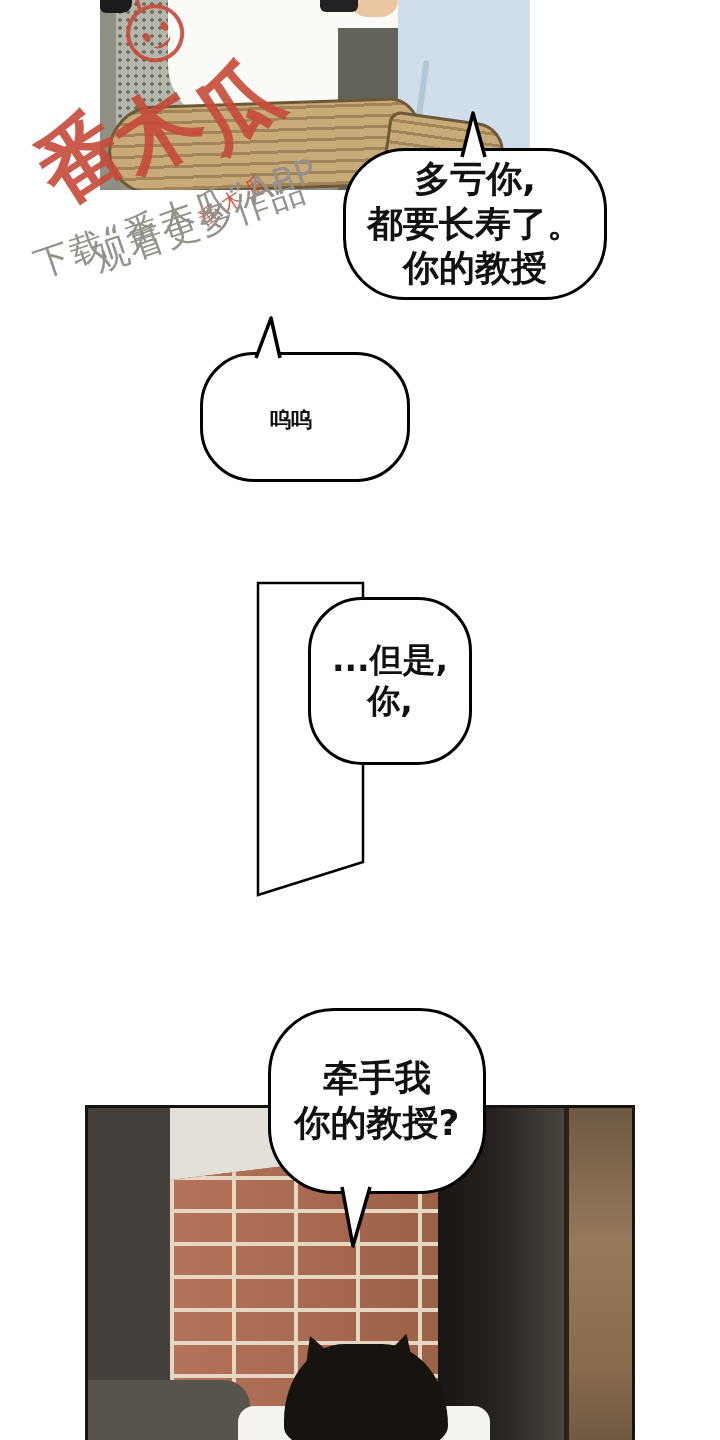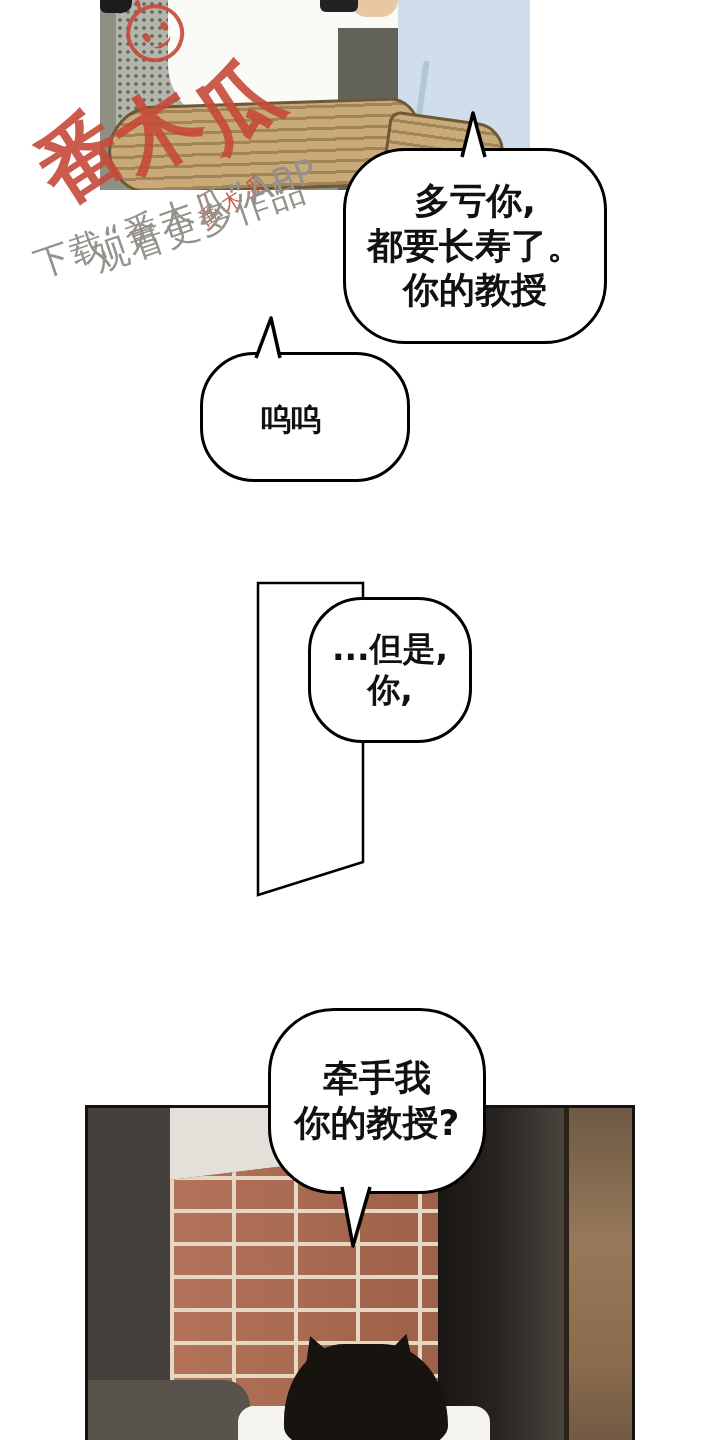--- a/index.html
+++ b/index.html
@@ -45,24 +45,24 @@
 
   
   .wm-text { left: 28px; top: 244px; transform: rotate(-19deg); transform-origin: 0 0; color: #95928c; font-size: 35px; letter-spacing: 2px; z-index: 3; white-space: nowrap; }
   .wm-text .l2 { position: relative; margin-left: 58px; margin-top: 14px; }
 
   
   .bubble { background: #ffffff; border: 3.5px solid #000000; display: flex; flex-direction: column;
     align-items: center; justify-content: center; text-align: center; font-weight: bold;
     color: #111; z-index: 5; line-height: 1.24; }
   .bubble span { display: block; }
-  .b1 { left: 343px; top: 148px; width: 264px; height: 196px; border-radius: 62px; font-size: 36px; }
+  .b1 { left: 343px; top: 148px; width: 264px; height: 152px; border-radius: 62px; font-size: 36px; }
   .b2 { left: 200px; top: 352px; width: 210px; height: 130px; border-radius: 54px; font-size: 32px; }
-  .b2 .sub { font-size: 30px; font-weight: 600; transform: translateX(-14px); margin-top: 6px; }
-  .b3 { left: 308px; top: 597px; width: 164px; height: 146px; border-radius: 54px; font-size: 33px; }
+  .b2 .sub { font-size: 21px; font-weight: 600; transform: translateX(-14px); margin-top: 6px; }
+  .b3 { left: 308px; top: 597px; width: 164px; height: 168px; border-radius: 54px; font-size: 33px; }
   .b4 { left: 268px; top: 1008px; width: 218px; height: 186px; border-radius: 66px; font-size: 36px; }
   .tail { z-index: 6; overflow: visible; }
   .tail-1 { left: 452px; top: 110px; }
   .tail-2 { left: 247px; top: 315px; }
   .tail-4 { left: 330px; top: 1184px; }
 
   
   .door-outline { left: 248px; top: 573px; z-index: 2; overflow: visible; }
 
   

